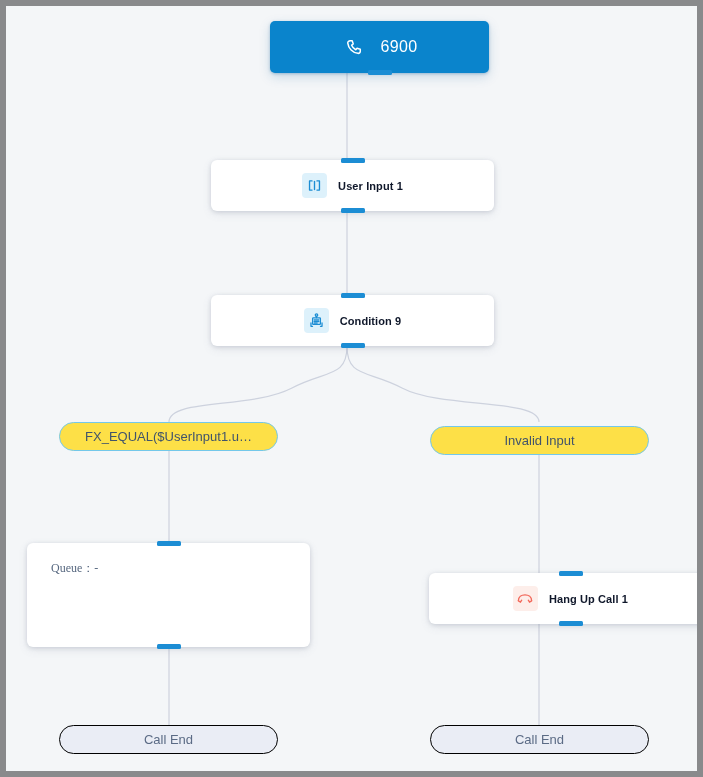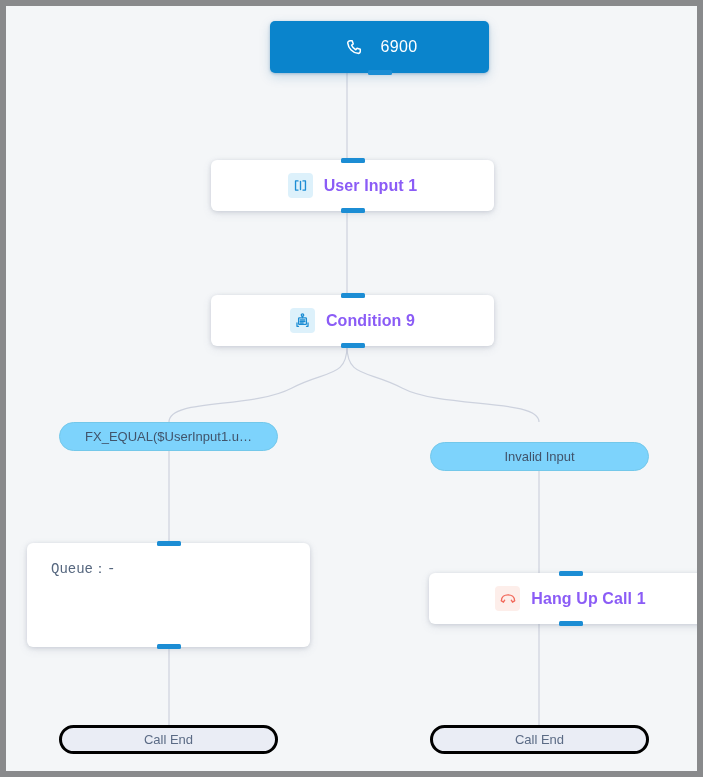--- a/index.html
+++ b/index.html
@@ -47,23 +47,23 @@
     box-shadow: 0 1px 4px rgba(100,110,130,0.22), 0 3px 10px rgba(100,110,130,0.12);
   }
   .node-row {
     display: flex;
     align-items: center;
     justify-content: center;
     height: 100%;
     gap: 11px;
   }
   .node-title {
-    font-size: 16px;
+    font-size: 11px;
     font-weight: bold;
-    color: #8b5cf6;
+    color: #0f172a;
     letter-spacing: .1px;
     white-space: nowrap;
   }
 
   
   #node-start {
     left: 231px;
     top: 15px;
     width: 219px;
     height: 52px;
@@ -115,27 +115,27 @@
     border-radius: 15px;
     display: flex;
     align-items: center;
     justify-content: center;
     padding: 0 14px;
     font-size: 13px;
     white-space: nowrap;
     overflow: hidden;
   }
   .pill.cond {
-    background: #7dd3fc;
+    background: #fde047;
     border: 1px solid #73c8ea;
     color: #41546b;
   }
   .pill.end {
     background: #eaedf5;
-    border: 3px solid #000000;
+    border: 1px solid #000000;
     color: #5b6b85;
   }
   .pill-text {
     overflow: hidden;
     text-overflow: ellipsis;
     white-space: nowrap;
   }
 
   
   #node-transfer {
@@ -154,34 +154,34 @@
     box-sizing: border-box;
   }
   #node-transfer .body {
     height: 51px;
     display: flex;
     align-items: center;
     padding-left: 24px;
     box-sizing: border-box;
   }
   .kv {
-    font-size: 14px;
+    font-size: 12px;
     color: #56677f;
-    font-family: Liberation Mono, monospace;
+    font-family: Liberation Serif, serif;
     white-space: nowrap;
   }
 
   
   #node-userinput { left: 205px; top: 154px; width: 283px; height: 51px; }
   #node-condition { left: 205px; top: 289px; width: 283px; height: 51px; }
   #node-hangup    { left: 391px; top: 567px; width: 283px; height: 51px; margin-left: 32px; }
 
   
   #pill-cond-left  { left: 53px;  top: 416px; width: 219px; }
-  #pill-cond-right { left: 424px; top: 436px; width: 219px; }
+  #pill-cond-right { left: 424px; top: 420px; width: 219px; }
   #pill-end-left   { left: 53px;  top: 719px; width: 219px; }
   #pill-end-right  { left: 424px; top: 719px; width: 219px; }
 </style>
 </head>
 <body>
 
 <div id="screen">
   <div id="canvas">
 
     <svg id="edges" viewBox="0 0 691 765" width="691" height="765">

